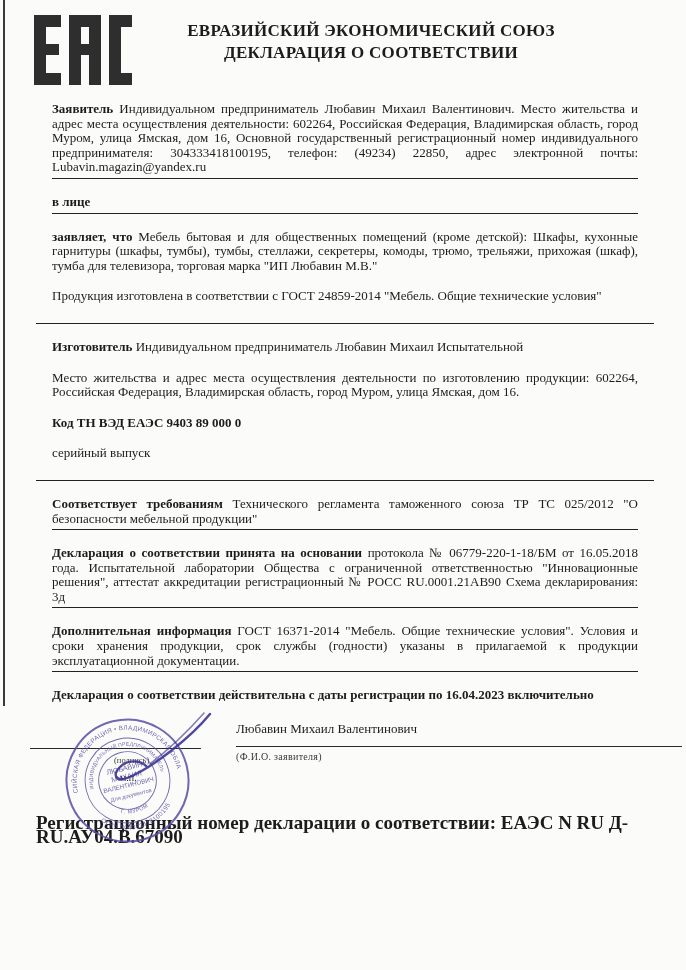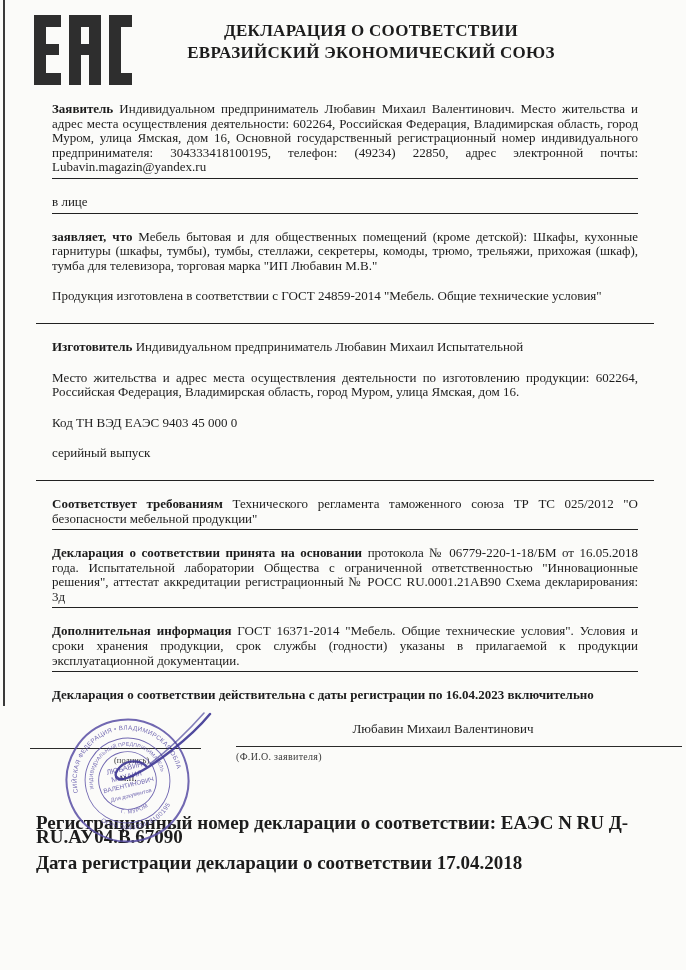--- a/index.html
+++ b/index.html
@@ -12,24 +12,24 @@
   .edge-line{position:absolute;left:3px;top:0;width:2px;height:706px;background:#3a3a3a;}
   .content{padding:0 32px 0 36px;}
   .header{display:flex;align-items:flex-start;padding-top:14px;margin-bottom:12px;}
   .logo-box{width:110px;padding-left:0;flex:0 0 110px;}
   .logo-box svg{display:block;margin-left:-4px;}
   .title-box{flex:1;text-align:center;margin-right:58px;margin-top:6px;
     font-weight:700;font-size:17px;line-height:22px;letter-spacing:.3px;}
   p{margin:16px;}
   .just{text-align:justify;}
   .rule{border-bottom:1.6px solid #222;padding-bottom:3px;margin-bottom:2px;}
-  .b{font-weight:400;}
+  .b{font-weight:700;}
   .inline-lbl{font-weight:700;text-align:right;}
   .sig-area{position:relative;height:97px;margin-top:3px;}
-  .sig-name{position:absolute;left:184px;width:446px;top:3px;text-align:center;}
+  .sig-name{position:absolute;left:200px;width:446px;top:3px;text-align:left;}
   .sig-line-right{position:absolute;left:200px;width:446px;top:27px;border-top:1.4px solid #2a2a2a;}
   .sig-fio{position:absolute;left:200px;width:446px;top:31px;text-align:left;font-size:10px;color:#3a3a3a;letter-spacing:.3px;}
   .sig-line-left{position:absolute;left:-6px;width:171px;top:29px;border-top:1.4px solid #2a2a2a;}
   .sig-podpis{position:absolute;left:78px;top:34px;font-size:8.5px;color:#3a3a3a;}
   .sig-mp{position:absolute;left:84px;top:52px;font-size:10px;color:#2a2a2a;}
   .stamp{position:absolute;left:28px;top:-2px;width:127px;height:127px;transform:rotate(-14deg);opacity:.85;}
   .stamp text, .stamp textPath{font-family:"Liberation Sans", sans-serif;fill:var(--stamp-color);}
   .autograph{position:absolute;left:60px;top:-14px;width:225px;height:98px;}
   .reg-block p{font-weight:700;font-size:19px;margin:0 0 11px 0;}
   .validity{font-weight:700;}
@@ -54,38 +54,38 @@
           <rect x="57" y="1" width="12" height="70"></rect>
           <rect x="37" y="1" width="32" height="12"></rect>
           <rect x="37" y="30" width="32" height="11"></rect>
           <rect x="77" y="1" width="12" height="70"></rect>
           <rect x="77" y="1" width="23" height="12"></rect>
           <rect x="77" y="59" width="23" height="12"></rect>
         </g>
       </svg>
     </div>
     <div class="title-box">
+      <div>ЕВРАЗИЙСКИЙ ЭКОНОМИЧЕСКИЙ СОЮЗ</div>
       <div>ДЕКЛАРАЦИЯ О СООТВЕТСТВИИ</div>
-      <div>ЕВРАЗИЙСКИЙ ЭКОНОМИЧЕСКИЙ СОЮЗ</div>
     </div>
   </div>
 
   <p class="just rule"><span class="inline-lbl">Заявитель</span><span> Индивидуальном предприниматель Любавин Михаил Валентинович. Место жительства и адрес места осуществления деятельности: 602264, Российская Федерация, Владимирская область, город Муром, улица Ямская, дом 16, Основной государственный регистрационный номер индивидуального предпринимателя: 304333418100195, телефон: (49234) 22850, адрес электронной почты: Lubavin.magazin@yandex.ru</span></p>
 
   <p class="b rule">в лице</p>
 
   <div class="rule">
     <p class="just"><span class="inline-lbl">заявляет, что</span><span> Мебель бытовая и для общественных помещений (кроме детской): Шкафы, кухонные гарнитуры (шкафы, тумбы), тумбы, стеллажи, секретеры, комоды, трюмо, трельяжи, прихожая (шкаф), тумба для телевизора, торговая марка "ИП Любавин М.В."</span></p>
     <p>Продукция изготовлена в соответствии с ГОСТ 24859-2014 "Мебель. Общие технические условия"</p>
   </div>
 
   <div class="rule">
     <p><span class="inline-lbl">Изготовитель</span><span> Индивидуальном предприниматель Любавин Михаил Испытательной</span></p>
     <p class="just">Место жительства и адрес места осуществления деятельности по изготовлению продукции: 602264, Российская Федерация, Владимирская область, город Муром, улица Ямская, дом 16.</p>
-    <p class="b">Код ТН ВЭД ЕАЭС 9403 45 000 0</p>
+    <p class="b">Код ТН ВЭД ЕАЭС 9403 89 000 0</p>
     <p>серийный выпуск</p>
   </div>
 
   <p class="just rule"><span class="inline-lbl">Соответствует требованиям</span><span> Технического регламента таможенного союза ТР ТС 025/2012 "О безопасности мебельной продукции"</span></p>
 
   <p class="just rule"><span class="inline-lbl">Декларация о соответствии принята на основании</span><span> протокола № 06779-220-1-18/БМ от 16.05.2018 года. Испытательной лаборатории Общества с ограниченной ответственностью "Инновационные решения", аттестат аккредитации регистрационный № РОСС RU.0001.21АВ90 Схема декларирования: 3д</span></p>
 
   <p class="just rule"><span class="inline-lbl">Дополнительная информация</span><span> ГОСТ 16371-2014 "Мебель. Общие технические условия". Условия и сроки хранения продукции, срок службы (годности) указаны в прилагаемой к продукции эксплуатационной документации.</span></p>
 
   <p class="validity">Декларация о соответствии действительна с даты регистрации по 16.04.2023 включительно</p>
@@ -121,16 +121,15 @@
     <svg class="autograph" viewBox="0 0 225 98">
       <g fill="none" stroke="#3d3694" stroke-linecap="round" opacity="0.9">
         <path d="M 114,9 C 96,31 57,63 31,73 C 20,77 16,70 24,62 C 32,54 45,55 51,62" stroke-width="2.4"></path>
         <path d="M 108,8 C 93,25 72,45 54,59" stroke-width="1.6" opacity="0.7"></path>
       </g>
     </svg>
   </div>
 
   <div class="reg-block">
     <p>Регистрационный номер декларации о соответствии: ЕАЭС N RU Д-RU.АУ04.В.67090</p>
-    <p>Дата регистрации декларации о соответствии 17.04.2018</p>
   </div>
 
 </div>
 
 </body></html>

